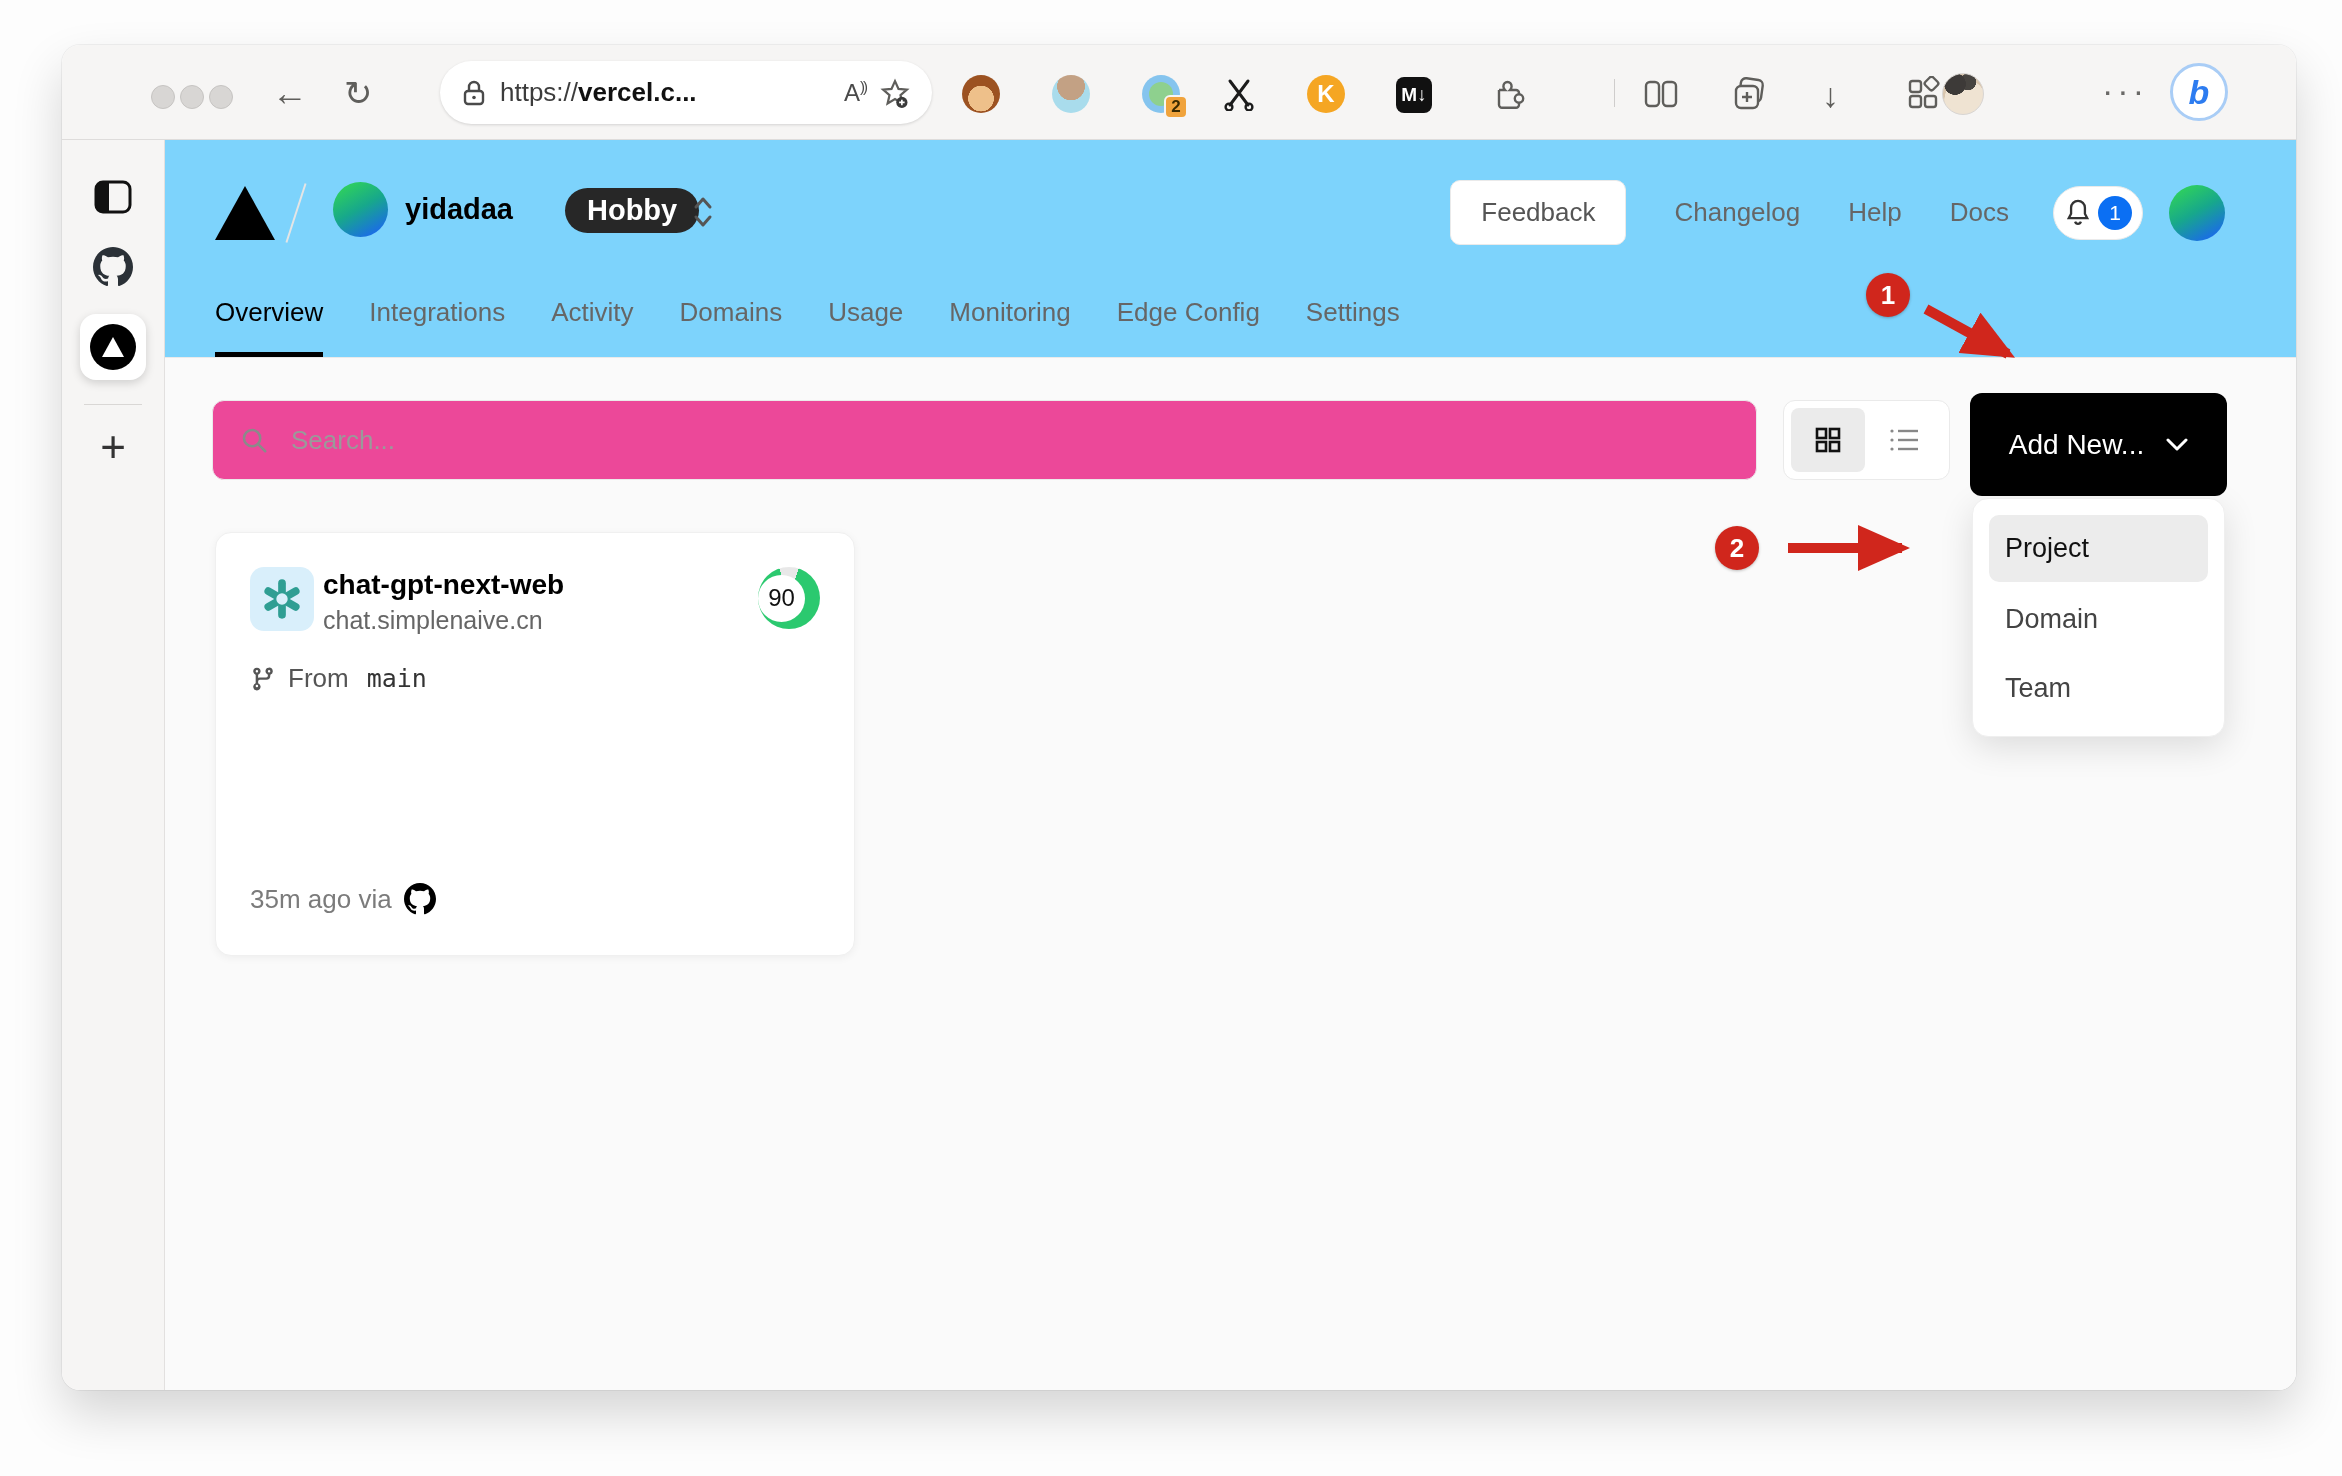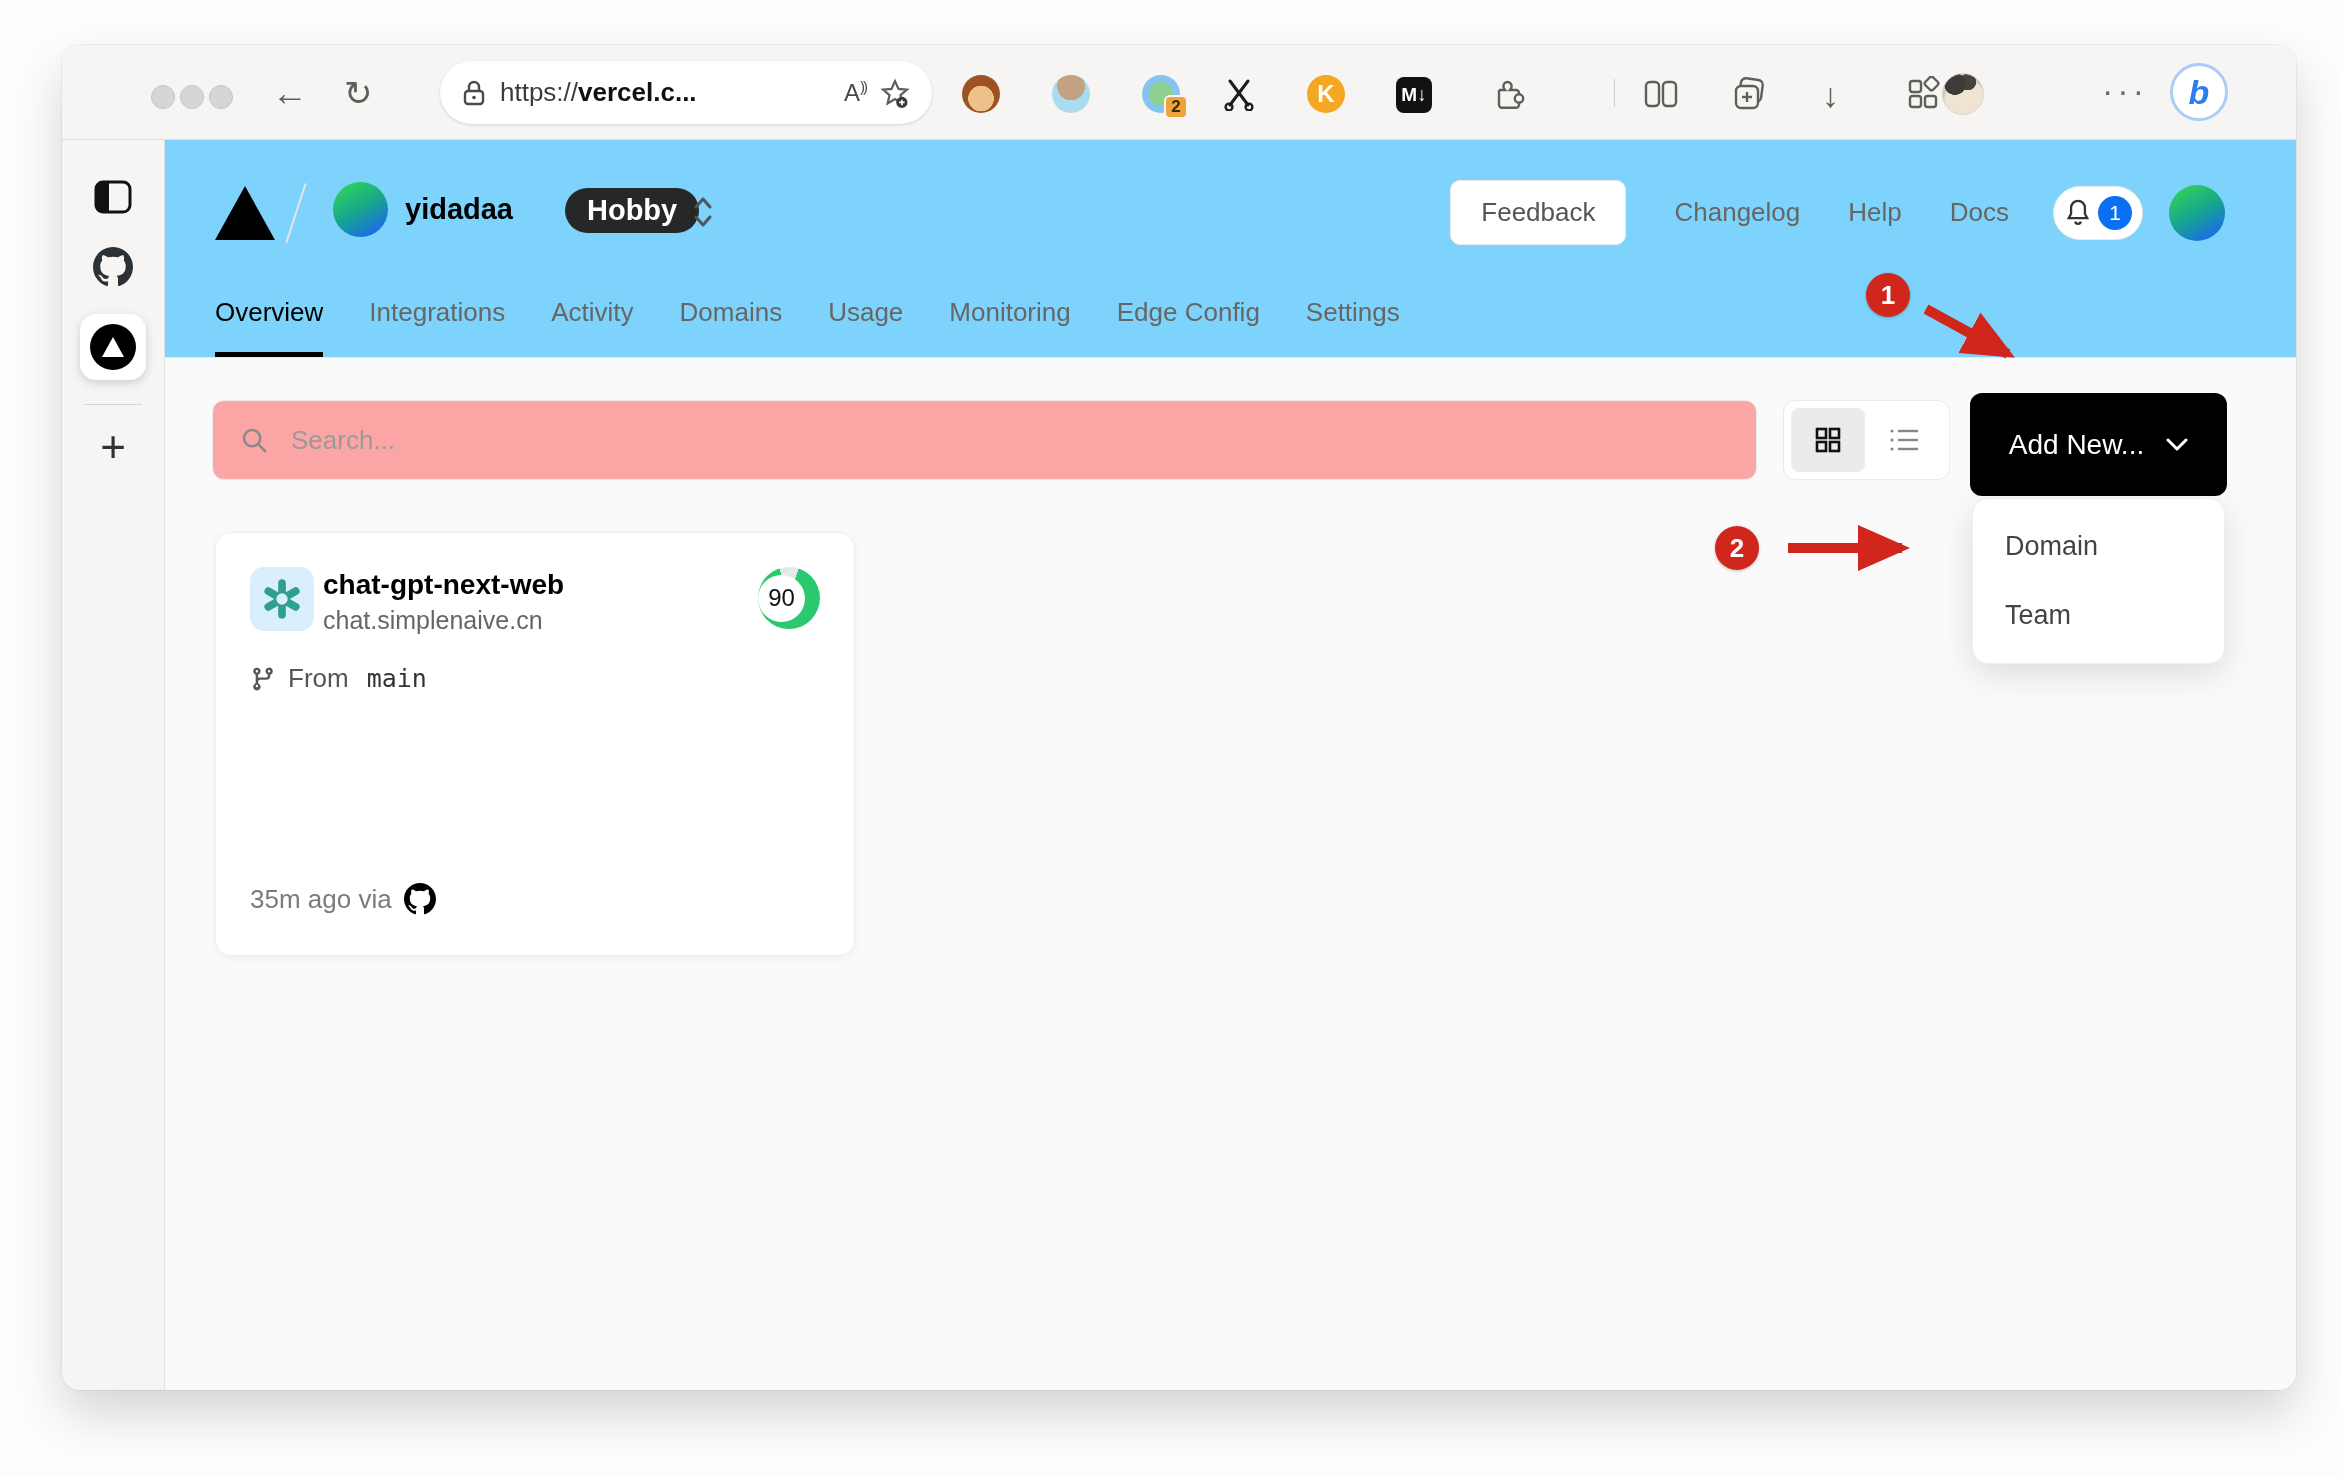--- a/index.html
+++ b/index.html
@@ -108,21 +108,21 @@
   .user-avatar { margin-left:26px; width:56px; height:56px; border-radius:50%;
     background:linear-gradient(150deg,#2ecf5e 12%,#17a88b 48%,#1b66f0 92%); }
   .tabs { position:absolute; left:50px; bottom:0; display:flex; gap:46px; }
   .tab { font-size:26px; color:#666; padding-bottom:24px; border-bottom:5px solid transparent; }
   .tab.active { color:#000; border-bottom-color:#000; }
 
   
   .page-body { position:relative; flex:1; background:#fafafa; }
   .search-box {
     position:absolute; left:47px; top:42px; width:1545px; height:80px;
-    background:#fca5a5; border:1px solid #eaeaea; border-radius:12px;
+    background:#ec4899; border:1px solid #eaeaea; border-radius:12px;
     display:flex; align-items:center; padding:0 26px; gap:20px;
   }
   .search-input { border:none; outline:none; flex:1; font-size:26px; color:#333; background:transparent;
     font-family:inherit; }
   .search-input::placeholder { color:#9a9a9a; }
   .view-toggle {
     position:absolute; left:1618px; top:42px; width:167px; height:80px;
     background:#fff; border:1px solid #eaeaea; border-radius:12px;
     display:flex; align-items:center; padding:7px; gap:4px;
   }
@@ -360,20 +360,21 @@
           </div>
 
           <div class="add-new-btn">
             <span>Add New...</span>
             <svg width="22" height="14" viewBox="0 0 22 14">
               <polyline points="2,2 11,11 20,2" fill="none" stroke="#fff" stroke-width="3" stroke-linecap="round" stroke-linejoin="round"></polyline>
             </svg>
           </div>
 
           <div class="dropdown">
+            <div class="dd-item active">Project</div>
             <div class="dd-item">Domain</div>
             <div class="dd-item">Team</div>
           </div>
 
           <div class="card">
             <div class="card-head">
               <div class="proj-icon">
                 <svg width="42" height="42" viewBox="0 0 48 48">
                   <g fill="#2f9e93">
                     <rect x="19.6" y="1.5" width="8.8" height="22" rx="4.4"></rect>

